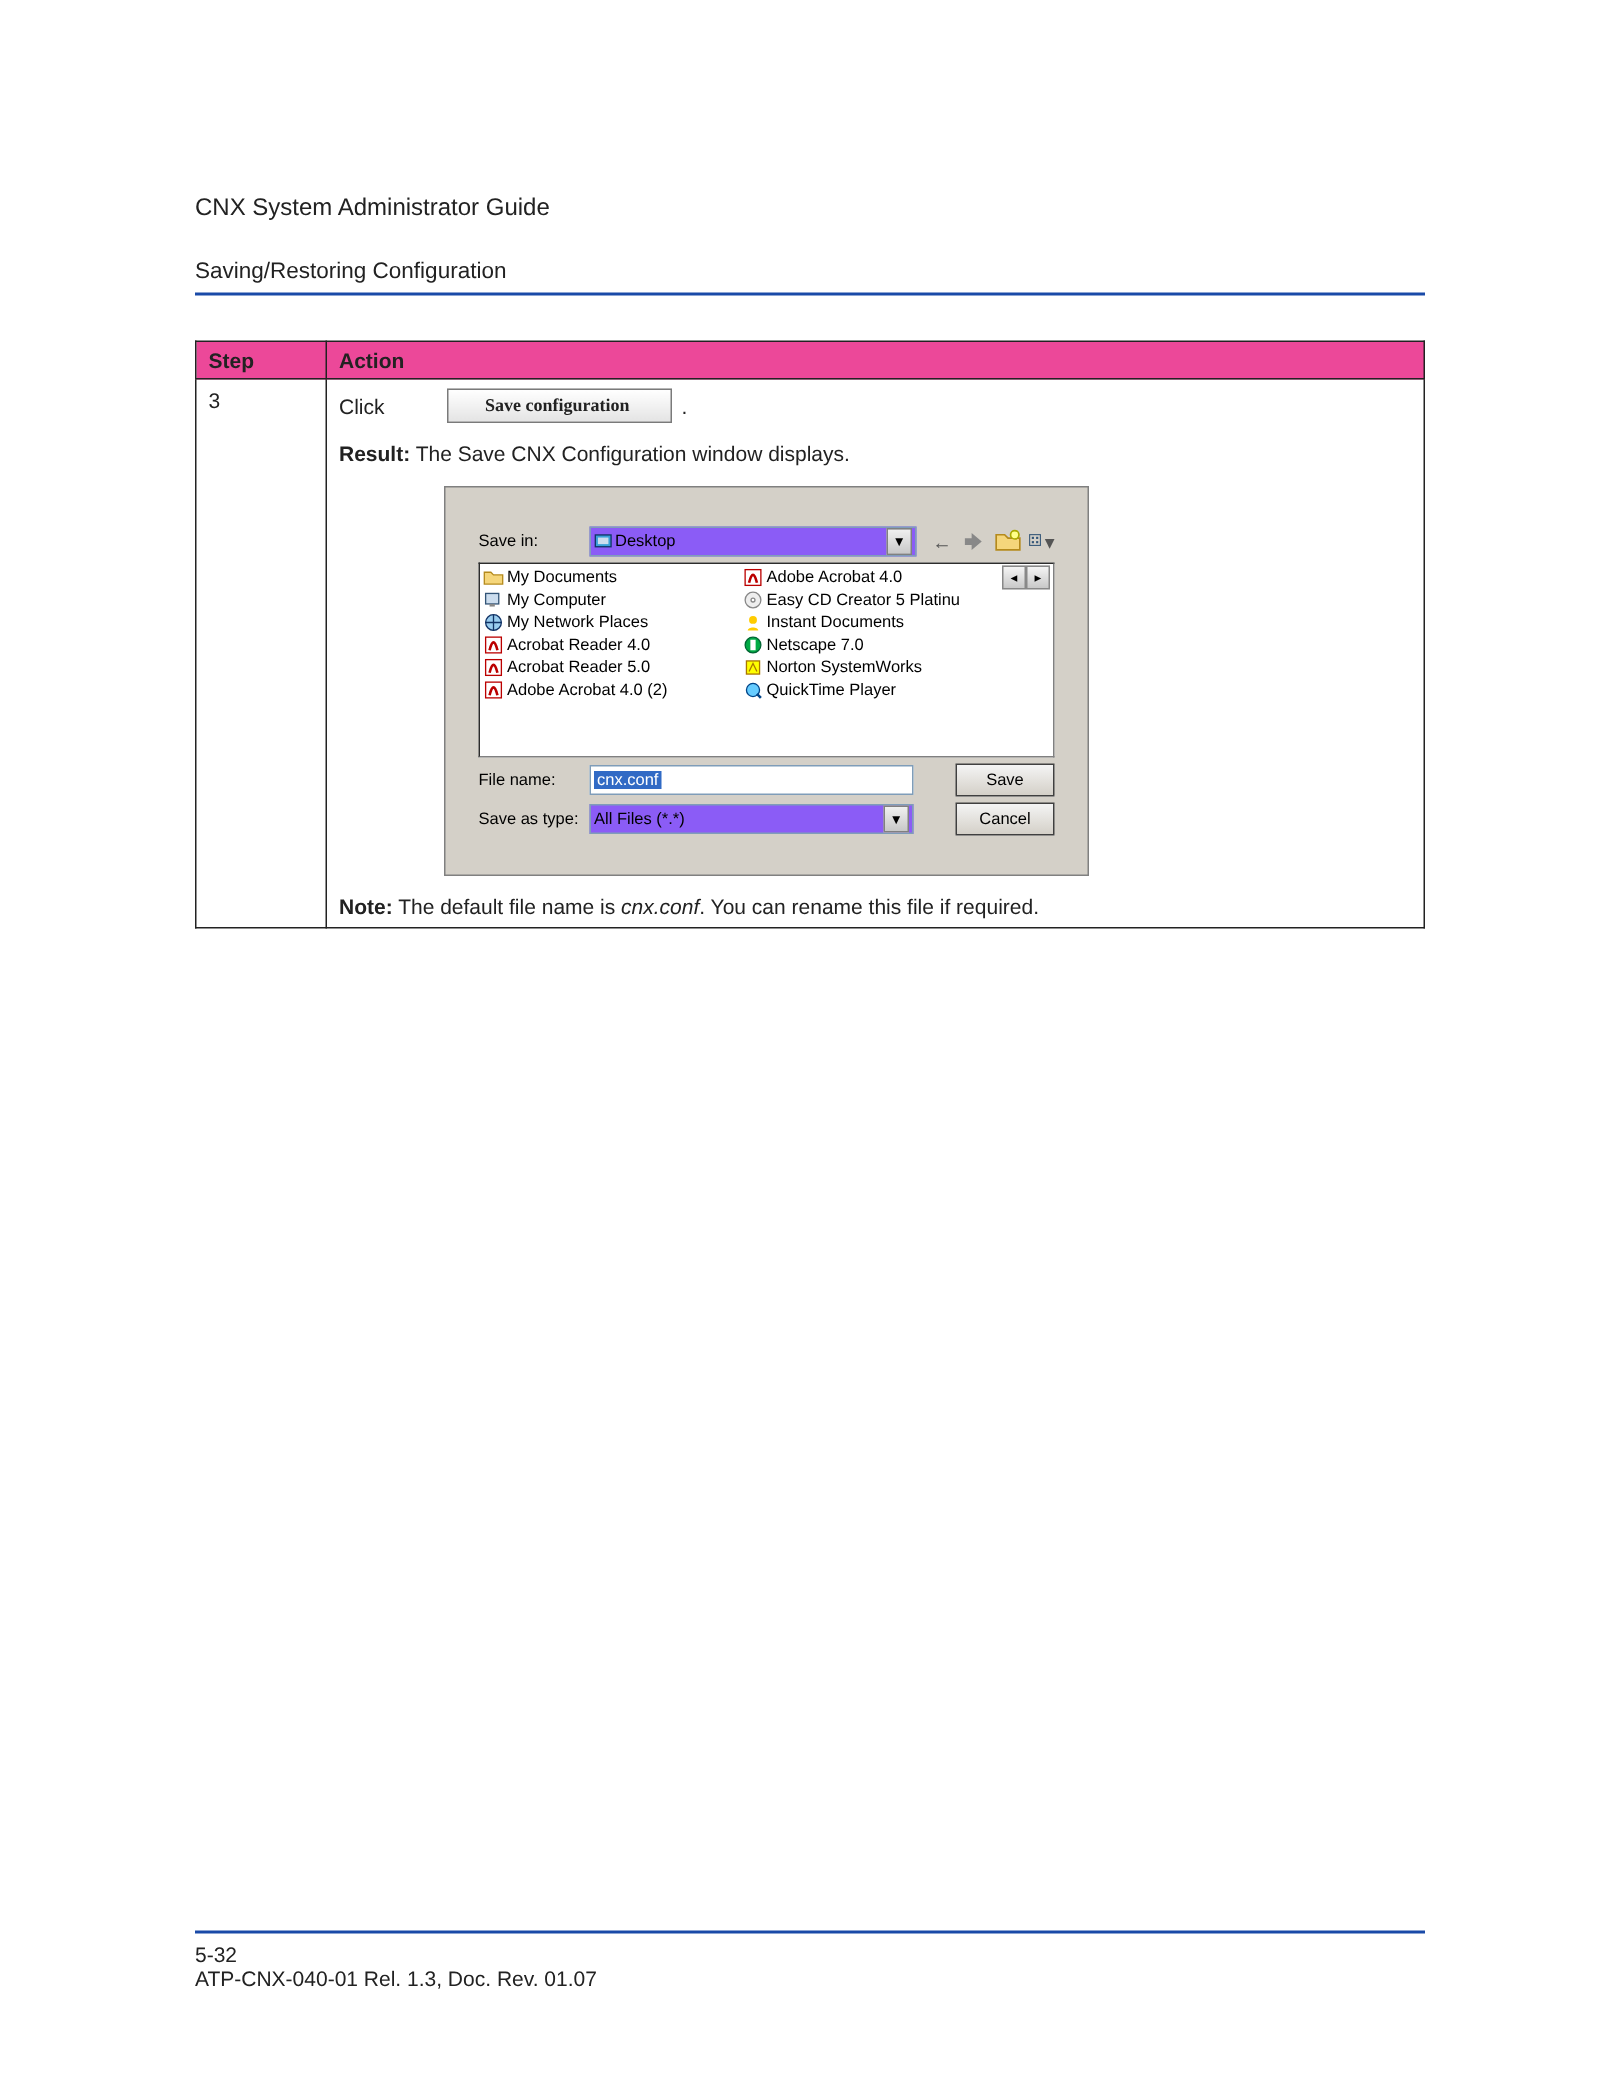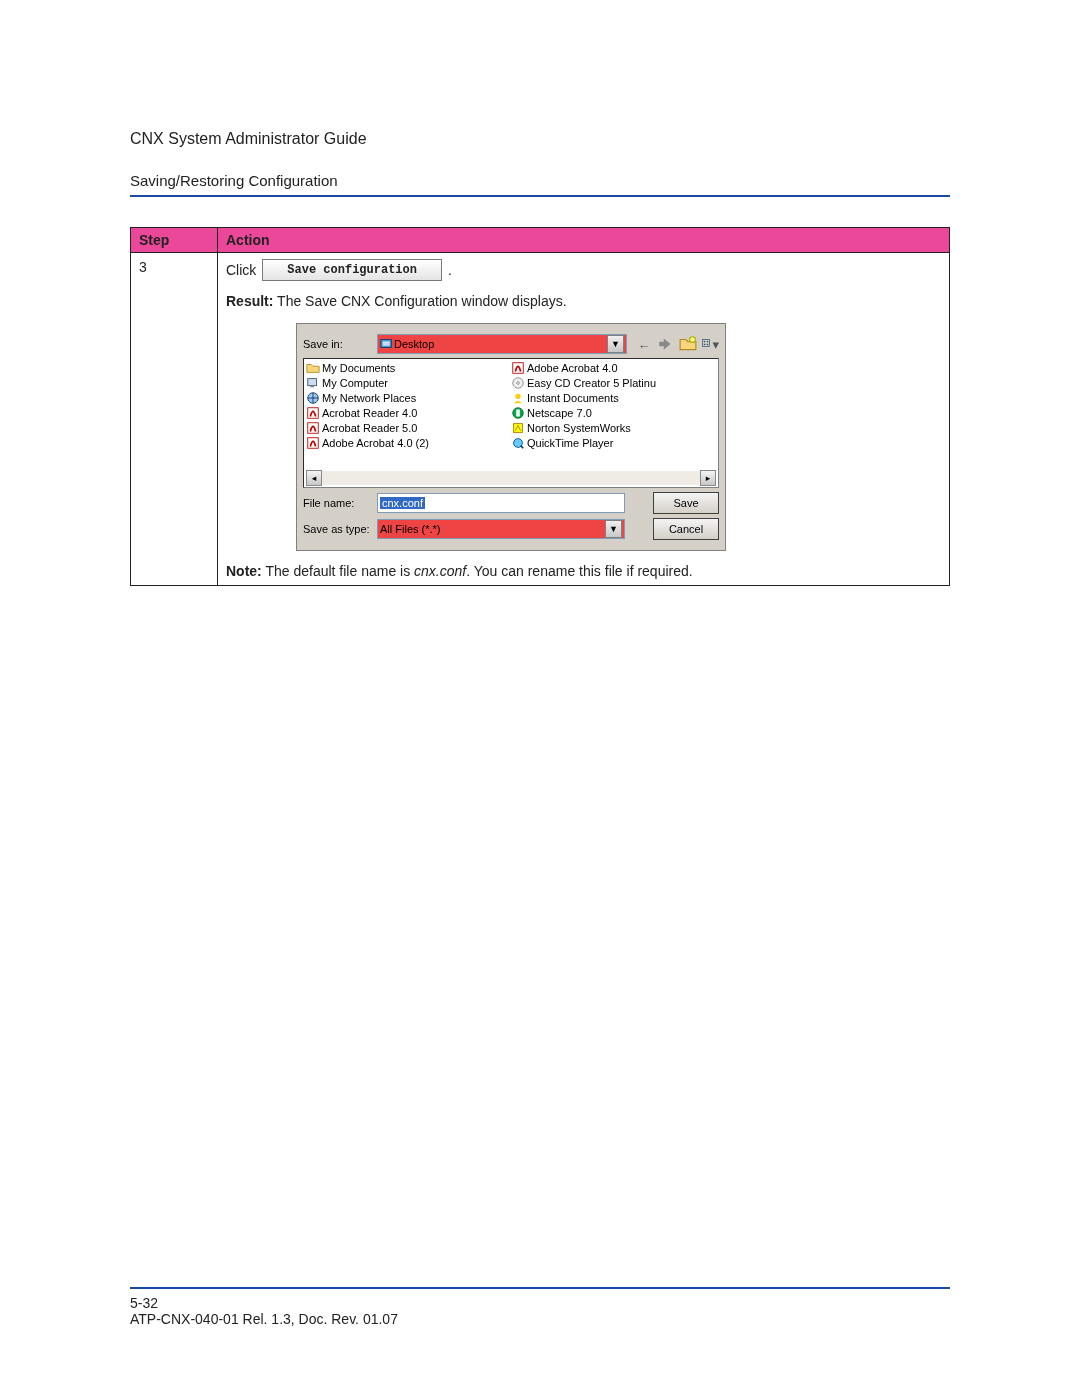--- a/index.html
+++ b/index.html
@@ -50,50 +50,51 @@
   }
   .col-step { width: 70px; }
   .action-line1 { display: flex; align-items: center; gap: 6px; margin-bottom: 12px; }
   .btn-saveconf {
     display: inline-block;
     border: 1px solid #7a7a7a;
     background: linear-gradient(#ffffff, #e4e4e4);
     font-size: 12px;
     font-weight: bold;
     padding: 3px 24px;
-    font-family: Liberation Mono, monospace;
+    font-family: Liberation Serif, serif;
     min-width: 150px;
     text-align: left;
     box-sizing: border-box;
+    margin-left: 36px;
   }
   .result-line { margin-bottom: 14px; }
   .result-line b, .note-line b { font-weight: bold; }
   .note-line { margin-top: 12px; }
   .note-line i { font-style: italic; }
 
   
   .save-dialog {
     width: 430px;
     margin: 4px 12px 10px 70px;
     background: #d4d0c8;
     border: 1px solid #808080;
-    padding: 6px;
+    padding: 22px;
     box-sizing: border-box;
     font-family: Tahoma, Arial, sans-serif;
     font-size: 11px;
     color: #000;
   }
   .dlg-row { display: flex; align-items: center; margin: 4px 0; gap: 4px; }
   .dlg-label { width: 70px; }
   .dlg-combo {
     flex: 1;
     display: flex;
     align-items: center;
     border: 1px solid #7f9db9;
-    background: #ef4444;
+    background: #8b5cf6;
     height: 18px;
     padding: 0 2px;
   }
   .dlg-combo .dd-btn {
     width: 15px; height: 16px;
     background: linear-gradient(#f0f0f0,#c8c8c8);
     border: 1px solid #808080;
     margin-left: auto;
     display: flex; align-items: center; justify-content: center;
     font-size: 9px;
@@ -103,21 +104,21 @@
     width: 18px; height: 18px;
     display: flex; align-items: center; justify-content: center;
     font-size: 13px; color: #555;
   }
   .file-list {
     border: 1px inset #808080;
     background: #fff;
     height: 130px;
     margin: 4px 0;
     display: flex;
-    flex-direction: column;
+    flex-direction: row;
     padding: 2px;
     box-sizing: border-box;
     overflow: hidden;
   }
   .file-cols { display: flex; flex: 1; overflow: hidden; }
   .file-col { flex: 1; display: flex; flex-direction: column; gap: 1px; }
   .file-item { display: flex; align-items: center; gap: 2px; white-space: nowrap; }
   .scrollbar-h {
     height: 14px;
     background: #e0e0e0;

